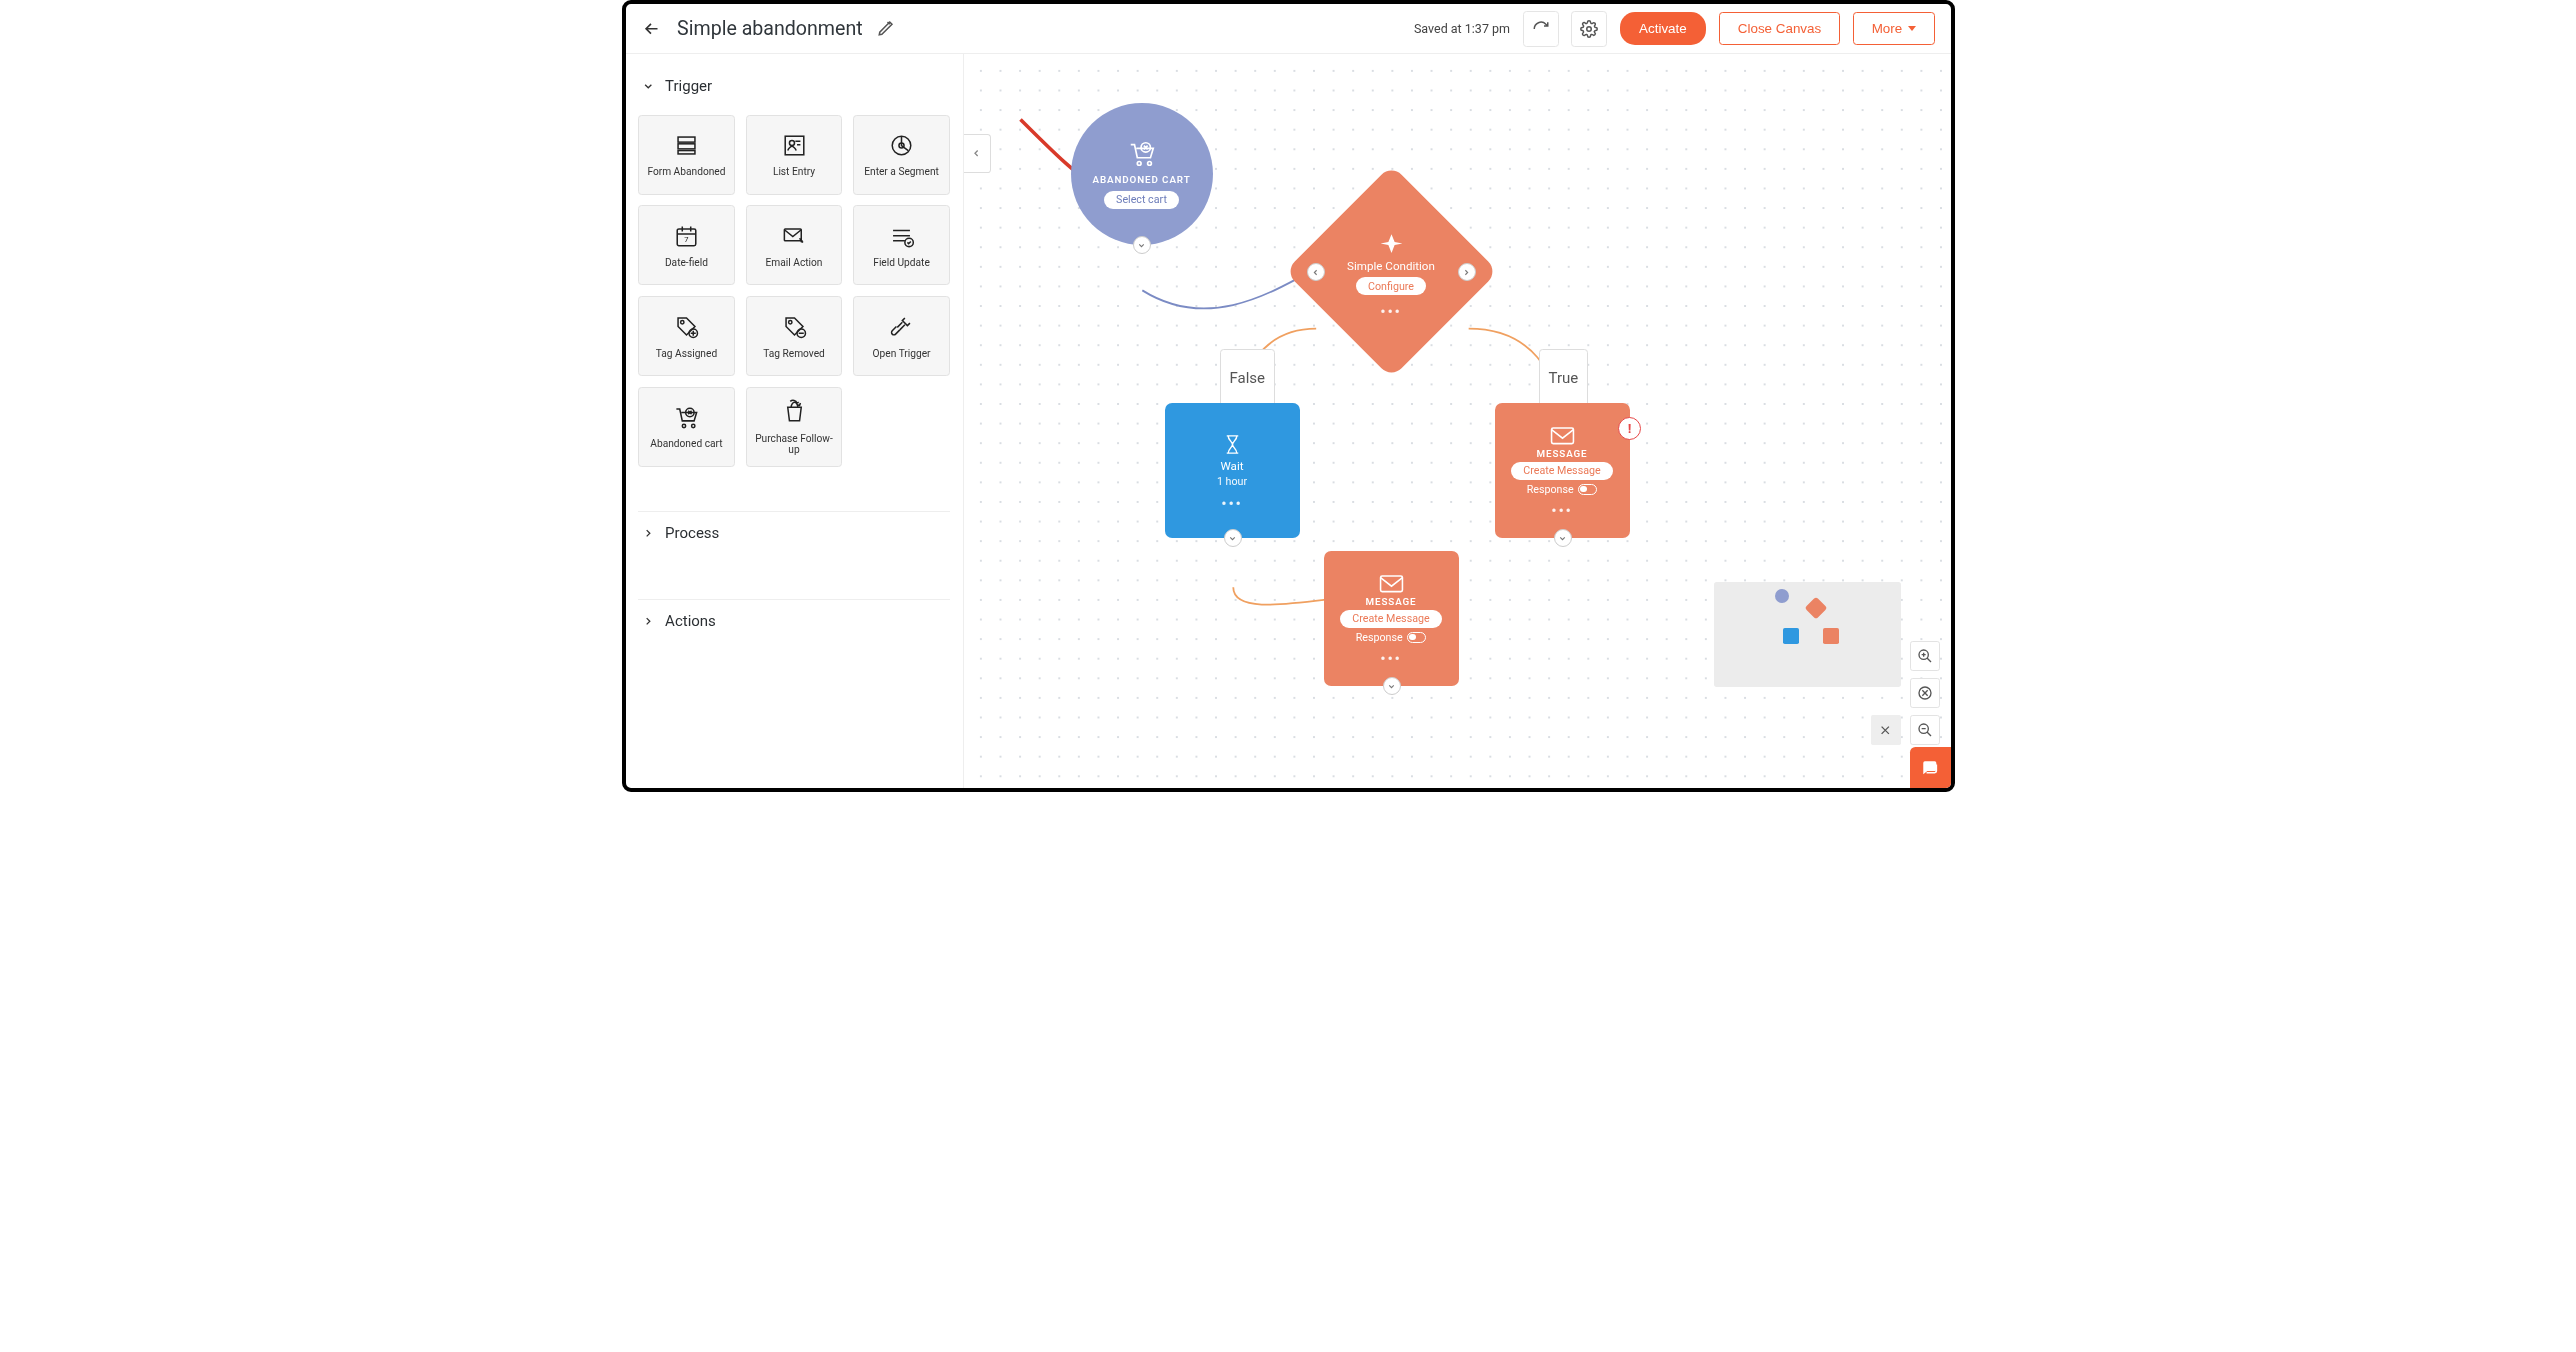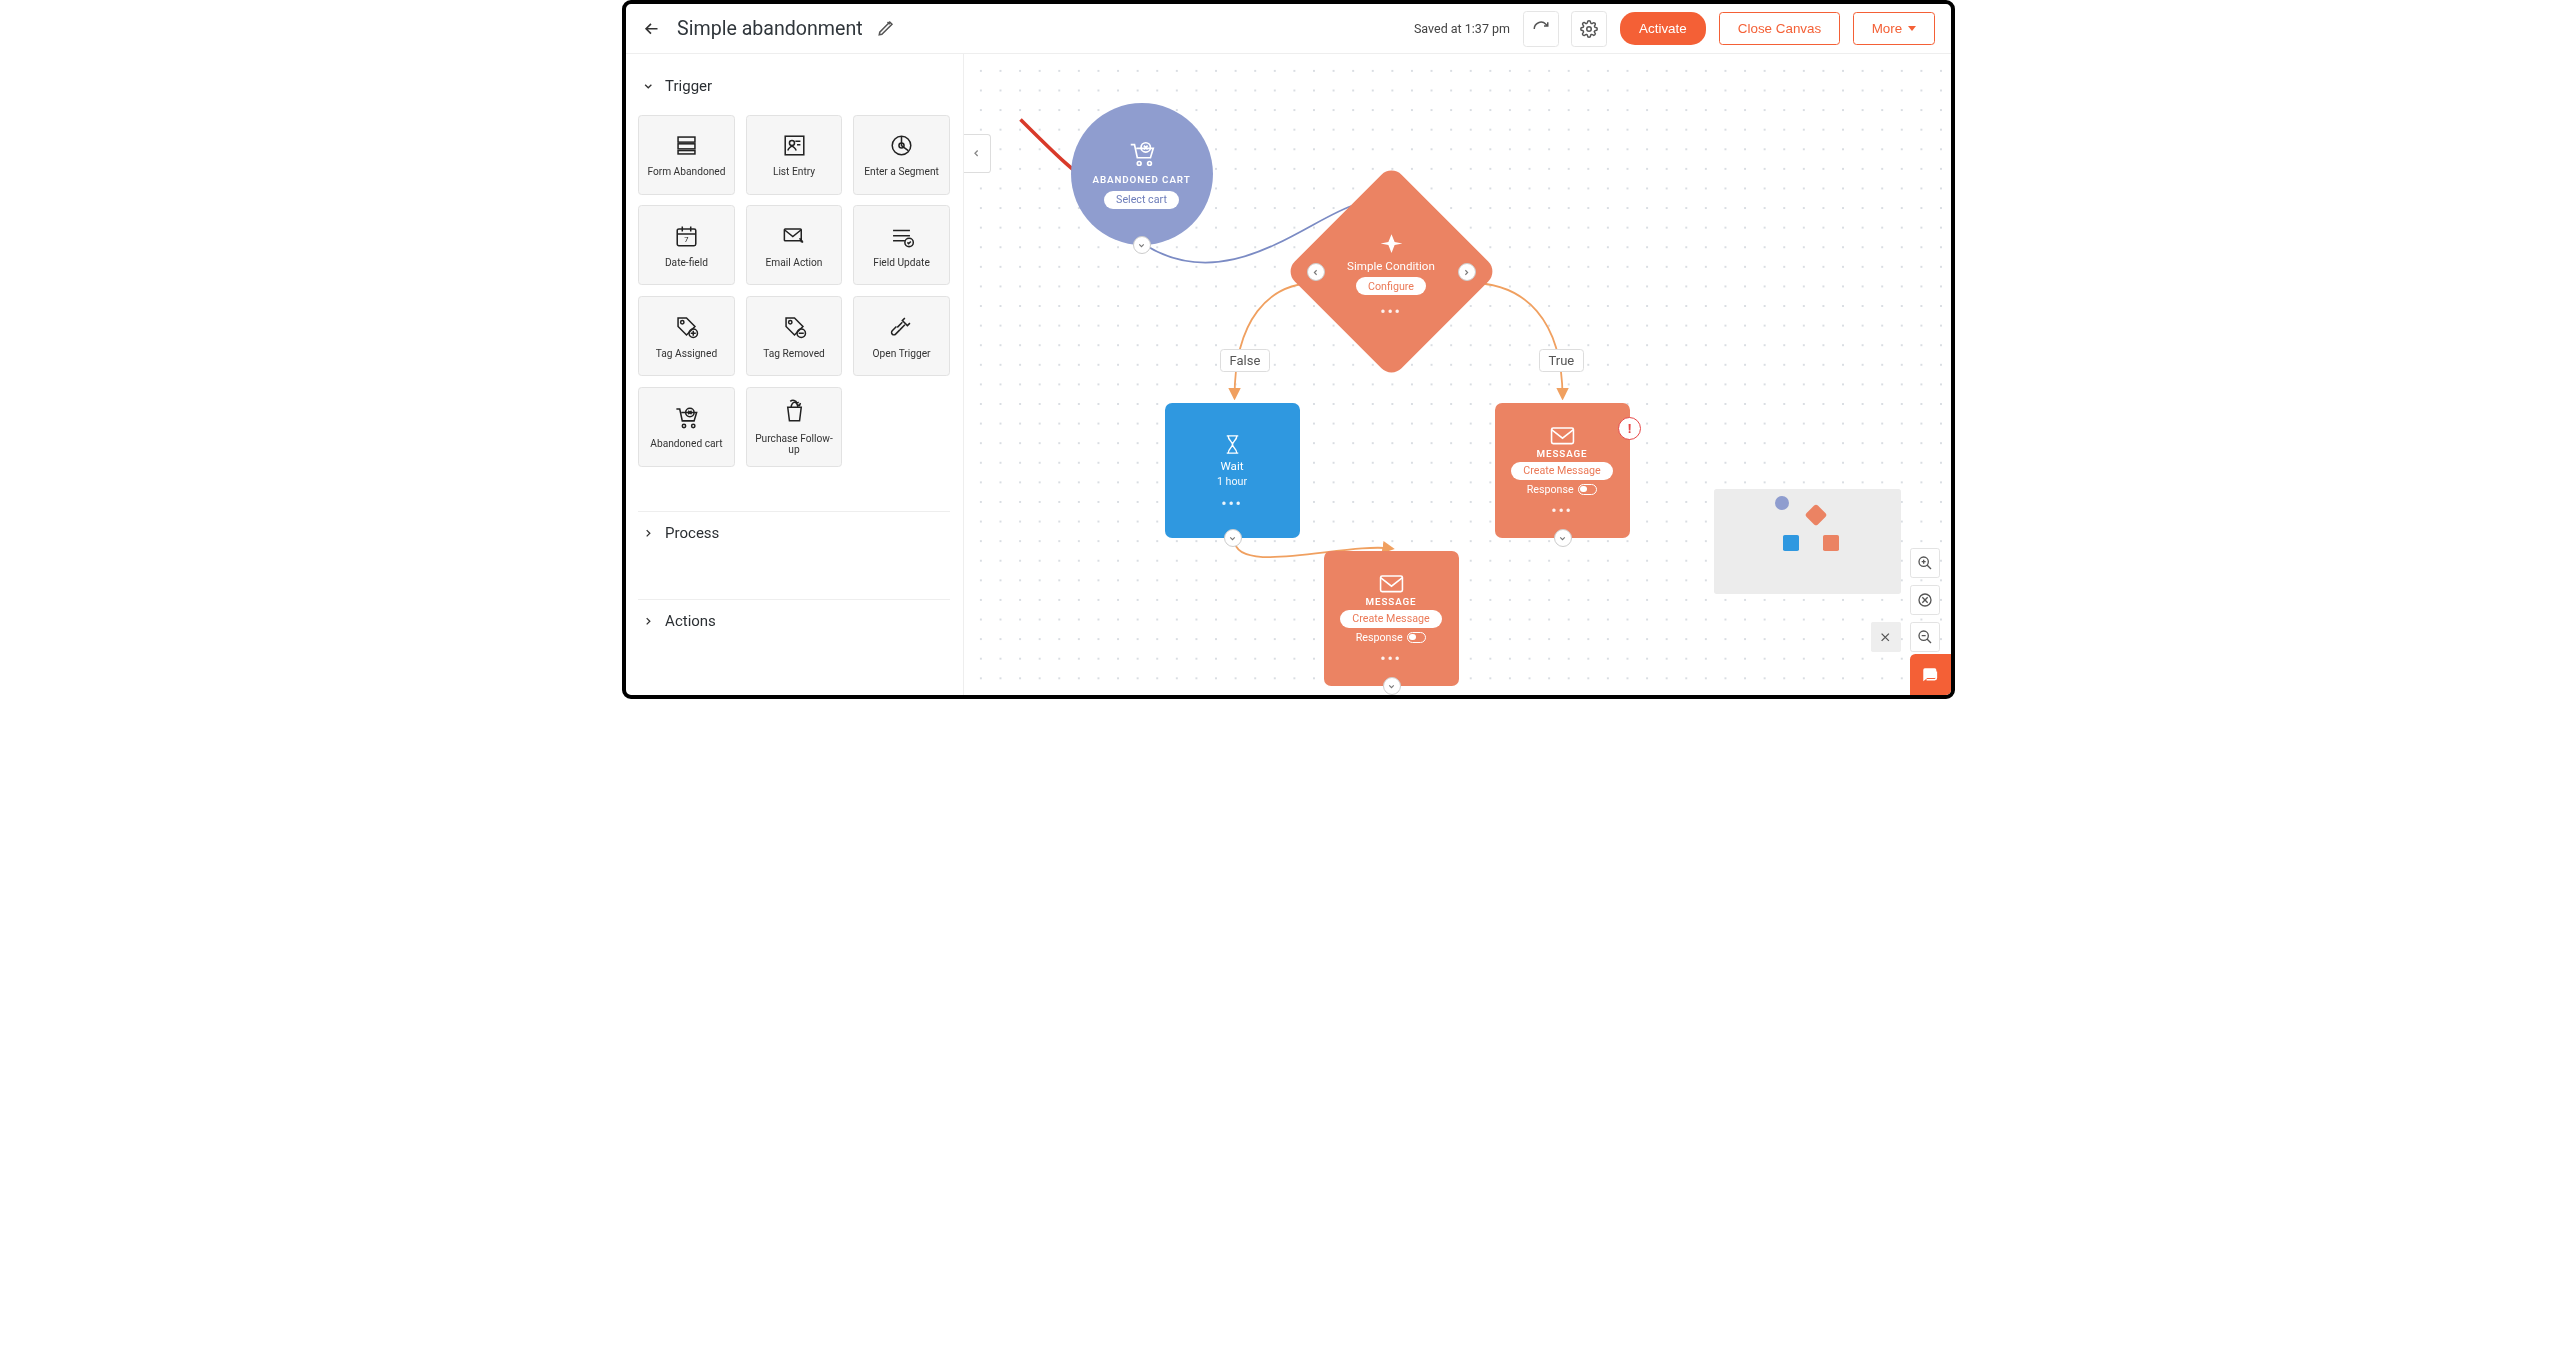--- a/index.html
+++ b/index.html
@@ -1,17 +1,17 @@
 <!DOCTYPE html>
 <html style="font-size:14.2px"><head>
 <meta charset="utf-8">
 <style>
   * { box-sizing: border-box; margin: 0; padding: 0; }
   html, body { width: 100%; height: 100%; font-family: -apple-system, BlinkMacSystemFont, "Segoe UI", Roboto, sans-serif; background: #fff; }
-  .frame { position: relative; width: 1333px; height: 699px; border: 4.5px solid #000; border-radius: 9px; margin: 0 auto; overflow: hidden; background: #fff; }
+  .frame { position: relative; width: 1333px; height: 792px; border: 4.5px solid #000; border-radius: 9px; margin: 0 auto; overflow: hidden; background: #fff; }
   
   .header { display: flex; align-items: center; justify-content: space-between; height: 50px; padding: 0 16px; border-bottom: 0.9px solid #eee; }
   .header-left { display: flex; align-items: center; gap: 14.2px; }
   .back-btn { width: 21.4px; height: 21.4px; display: flex; align-items: center; justify-content: center; cursor: pointer; }
   .title { font-size: 19.6px; color: #30363b; font-weight: 400; }
   .edit-btn { width: 19.6px; height: 19.6px; cursor: pointer; color: #555; }
   .header-right { display: flex; align-items: center; gap: 12.5px; }
   .saved-text { color: #444; font-size: 12.5px; }
   .icon-btn { width: 36px; height: 36px; display: flex; align-items: center; justify-content: center; border: 0.9px solid #e5e5e5; border-radius: 3.6px; background: #fff; cursor: pointer; color: #555; }
   .btn-primary { background: #f46036; color: #fff; border: none; padding: 9px 19.6px; border-radius: 15px; font-size: 13.4px; cursor: pointer; }
@@ -47,21 +47,21 @@
   .node-title { font-size: 11.6px; }
   .node-sub { font-size: 10.7px; opacity: 0.95; }
   .pill { background: #fff; color: #eb7a58; font-size: 10.7px; padding: 2.7px 12.5px; border-radius: 10.7px; cursor: pointer; }
   .pill-blue { color: #6d7dba; }
   .dots { font-size: 16px; letter-spacing: 1.8px; line-height: 0.5; margin-top: 9px; opacity: 0.9; }
   .port { position: absolute; width: 18px; height: 18px; border-radius: 50%; background: #fff; border: 0.9px solid #ccc; display: flex; align-items: center; justify-content: center; font-size: 10.7px; color: #777; cursor: pointer; }
   .toggle { display: inline-flex; align-items: center; gap: 4px; font-size: 10.7px; }
   .toggle-switch { width: 19.6px; height: 10.7px; border: 1.3px solid #fff; border-radius: 7.1px; position: relative; }
   .toggle-knob { position: absolute; width: 6.2px; height: 6.2px; border-radius: 50%; background: #fff; top: 0.9px; left: 1.8px; }
   .alert-badge { position: absolute; width: 23px; height: 23px; border-radius: 50%; background: #fff; border: 1.8px solid #e64747; color: #e64747; display: flex; align-items: center; justify-content: center; font-weight: 700; font-size: 13.4px; }
-  .path-label { position: absolute; background: #fff; border: 0.9px solid #ddd; border-radius: 3.6px; font-size: 13px; color: #555; padding: 3px 9px; }
+  .path-label { position: absolute; background: #fff; border: 0.9px solid #ddd; border-radius: 3.6px; font-size: 15px; color: #555; padding: 19px 9px; }
   
   .arrow-red { position: absolute; pointer-events: none; }
   
   .minimap { position: absolute; right: 50px; bottom: 101px; width: 187px; height: 105px; background: #ececec; border-radius: 2.7px; }
   .mm-circle { position: absolute; width: 14.2px; height: 14.2px; border-radius: 50%; background: #8f9dcf; }
   .mm-diamond { position: absolute; width: 16px; height: 16px; background: #eb8363; transform: rotate(45deg); border-radius: 2.7px; }
   .mm-sq { position: absolute; width: 16px; height: 16px; border-radius: 1.8px; }
   .zoom-stack { position: absolute; right: 10.7px; bottom: 43px; display: flex; flex-direction: column; gap: 7.1px; }
   .zoom-btn { width: 30px; height: 30px; border: 0.9px solid #e3e3e3; background: #fff; border-radius: 2.7px; display: flex; align-items: center; justify-content: center; cursor: pointer; color: #555; }
   .close-mini { position: absolute; right: 50px; bottom: 43px; width: 30px; height: 30px; background: #eee; display: flex; align-items: center; justify-content: center; cursor: pointer; color: #555; border-radius: 1.8px; }

